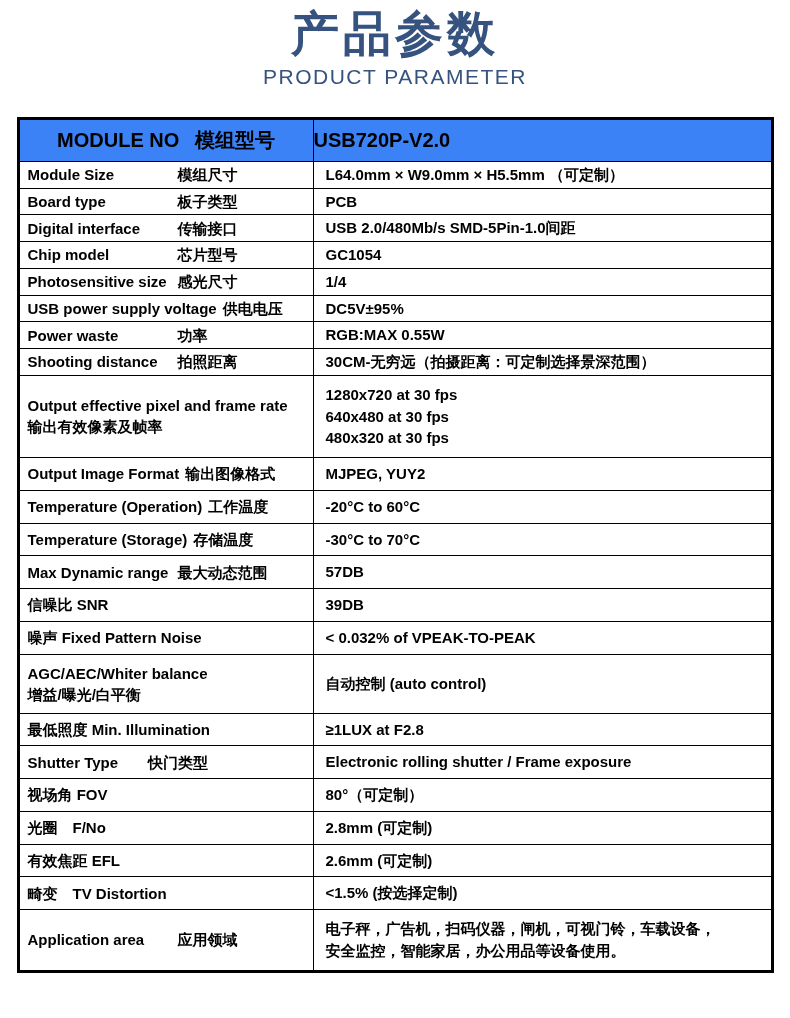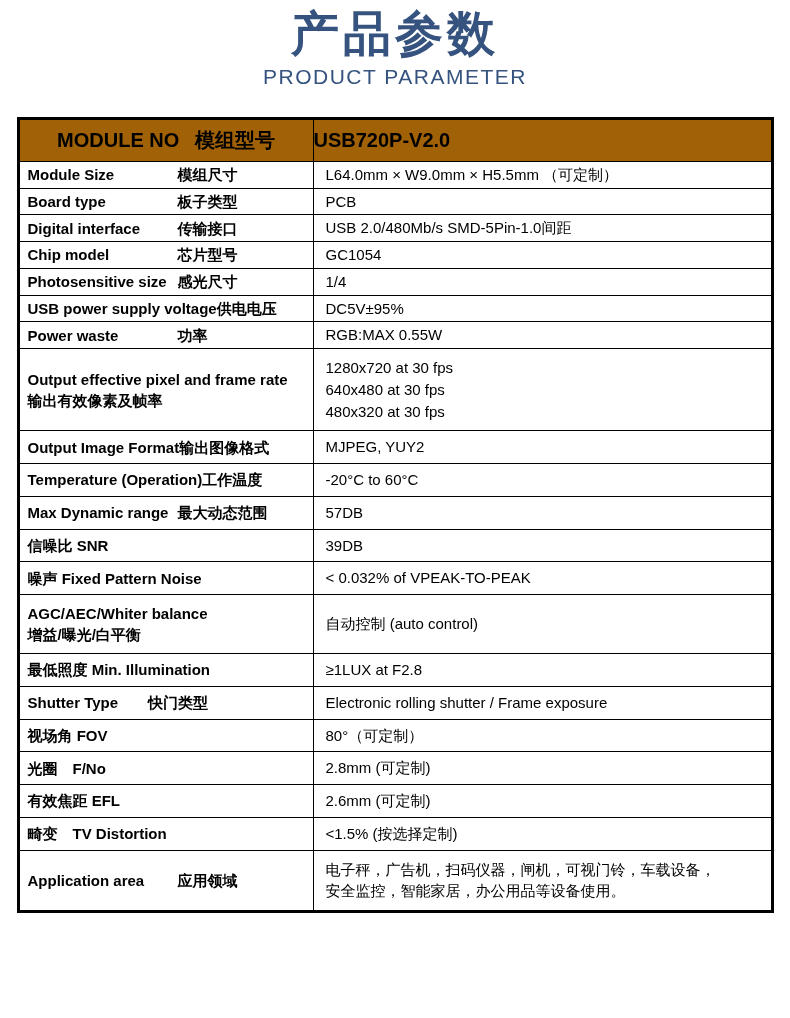--- a/index.html
+++ b/index.html
@@ -38,44 +38,44 @@
   }
   table.spec col.c-left  { width: 295px; }
   table.spec col.c-right { width: 459px; }
   table.spec th, table.spec td {
     border: 1.5px solid #000;
     vertical-align: middle;
   }
 
   
   tr.head th {
-    background: #a16207;
+    background: #3b82f6;
     height: 43px;
     font-size: 20px;
     font-weight: 700;
     color: #000;
   }
   tr.head th.h-left { text-align: center; }
   tr.head th.h-left .zh { margin-left: 10px; }
   tr.head th.h-right { text-align: left; padding-left: 0; margin-top: 36px; }
 
   
   td.left {
     font-weight: 700;
     font-size: 15px;
     padding: 5px 8px;
     line-height: 1.4;
   }
   td.left.compact { padding: 2px 8px; }
   td.left .tabwrap { display: flex; align-items: baseline; }
-  td.left .tabwrap .en { min-width: 150px; padding-right: 0; }
+  td.left .tabwrap .en { min-width: 150px; padding-right: 6px; }
   td.left.centered { }
   td.right {
     font-size: 15px;
-    font-weight: 400;
+    font-weight: 700;
     padding: 5px 12px;
     line-height: 1.45;
   }
   td.right.compact { padding: 2px 12px; }
   tr.tall td { padding-top: 8px; padding-bottom: 8px; }
 </style>
 </head>
 <body>
 
 <div class="page">
@@ -170,20 +170,31 @@
           <td class="left compact">
             <div class="tabwrap">
               <span class="en">Power waste</span>
               <span class="zh">功率</span>
             </div>
           </td>
           <td class="right compact">
             <div>RGB:MAX 0.55W</div>
           </td>
         </tr>
+        <tr>
+          <td class="left compact">
+            <div class="tabwrap">
+              <span class="en">Shooting distance</span>
+              <span class="zh">拍照距离</span>
+            </div>
+          </td>
+          <td class="right compact">
+            <div>30CM-无穷远（拍摄距离：可定制选择景深范围）</div>
+          </td>
+        </tr>
         <tr class="tall">
           <td class="left centered">
             <div>Output effective pixel and frame rate</div>
             <div>输出有效像素及帧率</div>
           </td>
           <td class="right">
             <div>1280x720 at 30 fps</div>
             <div>640x480 at 30 fps</div>
             <div>480x320 at 30 fps</div>
           </td>
@@ -206,20 +217,31 @@
               <span class="zh">工作温度</span>
             </div>
           </td>
           <td class="right">
             <div>-20°C to 60°C</div>
           </td>
         </tr>
         <tr>
           <td class="left">
             <div class="tabwrap">
+              <span class="en">Temperature (Storage)</span>
+              <span class="zh">存储温度</span>
+            </div>
+          </td>
+          <td class="right">
+            <div>-30°C to 70°C</div>
+          </td>
+        </tr>
+        <tr>
+          <td class="left">
+            <div class="tabwrap">
               <span class="en">Max Dynamic range</span>
               <span class="zh">最大动态范围</span>
             </div>
           </td>
           <td class="right">
             <div>57DB</div>
           </td>
         </tr>
         <tr>
           <td class="left centered">

